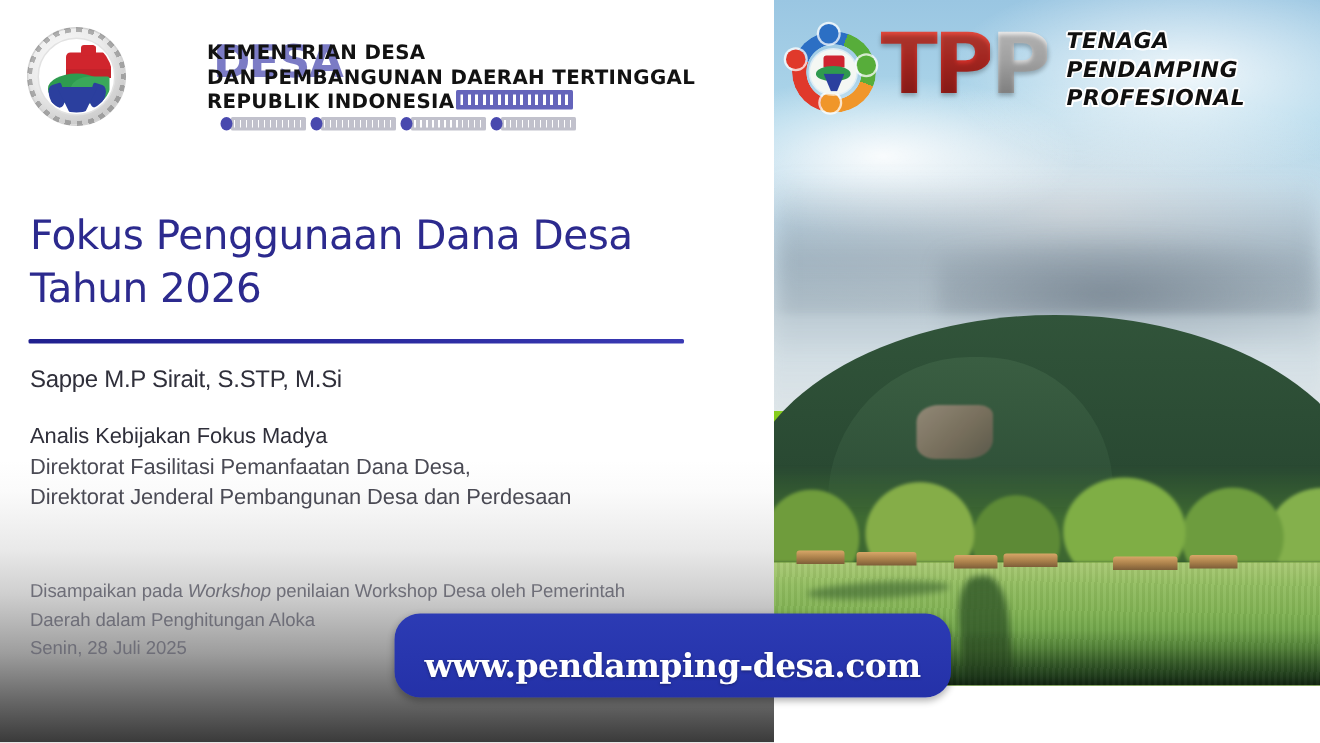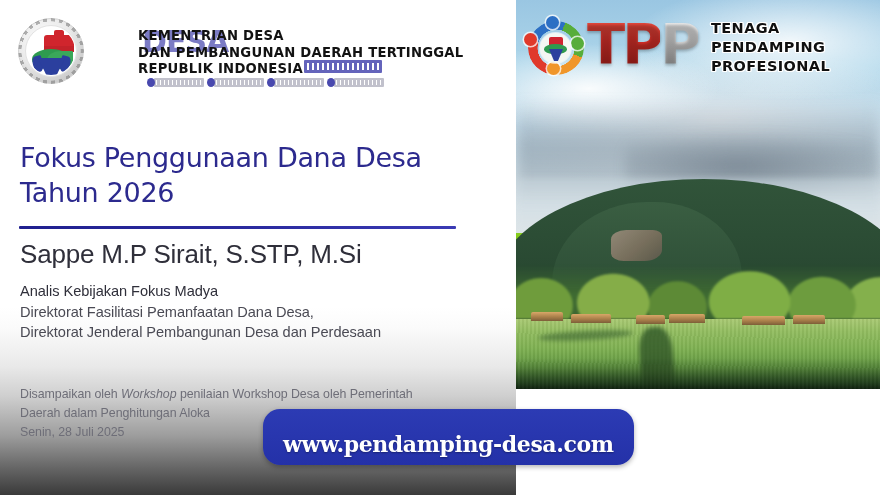--- a/index.html
+++ b/index.html
@@ -152,21 +152,21 @@
     font-weight:normal; font-size:27px; line-height:35px;
     letter-spacing:-.3px; color:#2c2a8e;
   }
   .rule {
     position:absolute; left:19px; top:226px; width:437px; height:3px;
     background:linear-gradient(to right,#20208f 0%, #2b2ba0 55%, #3a3ab4 100%);
     border-radius:1px;
   }
   .speaker {
     position:absolute; left:20px; top:240px; width:470px;
-    font-size:26px; line-height:28px; color:#2f2f3a; letter-spacing:-.2px;
+    font-size:16px; line-height:28px; color:#2f2f3a; letter-spacing:-.2px;
   }
   .role {
     position:absolute; left:20px; top:281px; width:485px;
     font-size:14.6px; line-height:20.5px; color:#3c3c46; letter-spacing:-.05px;
   }
   .role .l1 { color:#2f2f3a; }
   .role .l2, .role .l3 { color:#4a4a54; }
 
   .footnote {
     position:absolute; left:20px; top:385px; width:490px;
@@ -185,21 +185,21 @@
   }
   .url-badge span {
     font-family:"DejaVu Serif", serif; font-weight:bold;
     font-size:22px; line-height:26px; color:#ffffff;
     letter-spacing:-.4px; white-space:nowrap;
     text-shadow:0 1px 2px rgba(0,0,0,.35);
   }
 
   
   .photo {
-    position:absolute; left:516px; top:0; width:364px; height:389px;
+    position:absolute; left:516px; top:0; width:364px; height:457px;
     overflow:hidden; background:#84cc16;
   }
   .sky {
     position:absolute; left:0; top:0; width:100%; height:60%;
     background:
       radial-gradient(ellipse 70% 40% at 75% 18%, rgba(255,255,255,.85) 0%, rgba(255,255,255,0) 62%),
       radial-gradient(ellipse 55% 30% at 20% 38%, rgba(255,255,255,.9) 0%, rgba(255,255,255,0) 65%),
       radial-gradient(ellipse 90% 45% at 55% 52%, rgba(226,232,236,.95) 0%, rgba(226,232,236,0) 70%),
       linear-gradient(to bottom, #9ac6e2 0%, #add6ea 28%, #c3dceb 55%, #d7e3e9 80%, #dfe6e9 100%);
   }
@@ -327,20 +327,21 @@
   }
   .tpp-sub {
     position:absolute; left:190px; top:11px; width:170px;
     font-family:"DejaVu Sans", sans-serif; font-weight:bold;
     font-size:14.5px; line-height:19px; letter-spacing:.4px;
     color:#101010;
     text-shadow:
       -1.2px 0 0 #fff, 1.2px 0 0 #fff, 0 -1.2px 0 #fff, 0 1.2px 0 #fff,
       -1px -1px 0 #fff, 1px -1px 0 #fff, -1px 1px 0 #fff, 1px 1px 0 #fff;
     text-transform:uppercase;
+    font-style:italic;
   }
 </style>
 </head>
 <body>
 
 <div class="slide">
 
   <div class="left-panel">
 
     <div class="ministry-header">
@@ -385,21 +386,21 @@
 
     <div class="speaker">Sappe M.P Sirait, S.STP, M.Si</div>
 
     <div class="role">
       <div class="l1">Analis Kebijakan Fokus Madya</div>
       <div class="l2">Direktorat Fasilitasi Pemanfaatan Dana Desa,</div>
       <div class="l3">Direktorat Jenderal Pembangunan Desa dan Perdesaan</div>
     </div>
 
     <div class="footnote">
-      <div><span>Disampaikan oleh </span><em>Workshop</em><span> penilaian Workshop Desa oleh Pemerintah</span></div>
+      <div><span>Disampaikan pada </span><em>Workshop</em><span> penilaian Workshop Desa oleh Pemerintah</span></div>
       <div>Daerah dalam Penghitungan Aloka</div>
       <div>Senin, 28 Juli 2025</div>
     </div>
 
   </div>
 
   <div class="url-badge">
     <span>www.pendamping-desa.com</span>
   </div>
 

